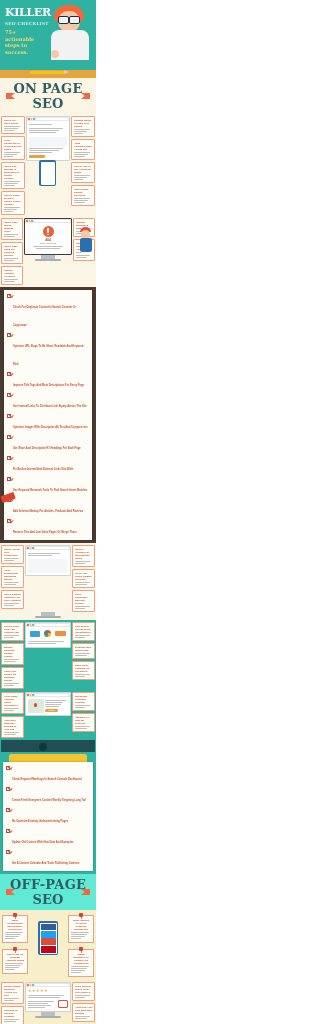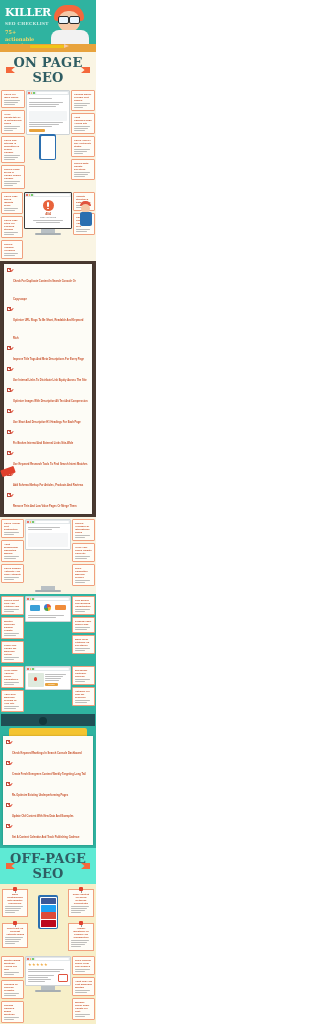--- a/index.html
+++ b/index.html
@@ -11,21 +11,21 @@
   }
   .page { position:relative; width:96px; height:1024px; }
 
   
   .tline { height:1px; background:#8a8a8a; opacity:.55; margin:1px 0; border-radius:1px; }
   .tline.w90{width:90%} .tline.w80{width:80%} .tline.w70{width:70%}
   .tline.w60{width:60%} .tline.w50{width:50%}
 
   
   .header {
-    position:relative; height:44px; background:#2fb3a0; overflow:hidden;
+    position:relative; height:70px; background:#2fb3a0; overflow:hidden;
   }
   .hdr-title {
     position:absolute; left:5px; top:8px; width:48px;
     color:#ffffff; font-weight:bold; font-size:11px; letter-spacing:-.3px;
     line-height:10px; font-family:"DejaVu Serif", serif;
   }
   .hdr-sub {
     position:absolute; left:5px; top:21px; width:48px;
     color:#cdeee7; font-weight:bold; font-size:4.2px; letter-spacing:.3px;
     font-family:"DejaVu Serif", serif;

